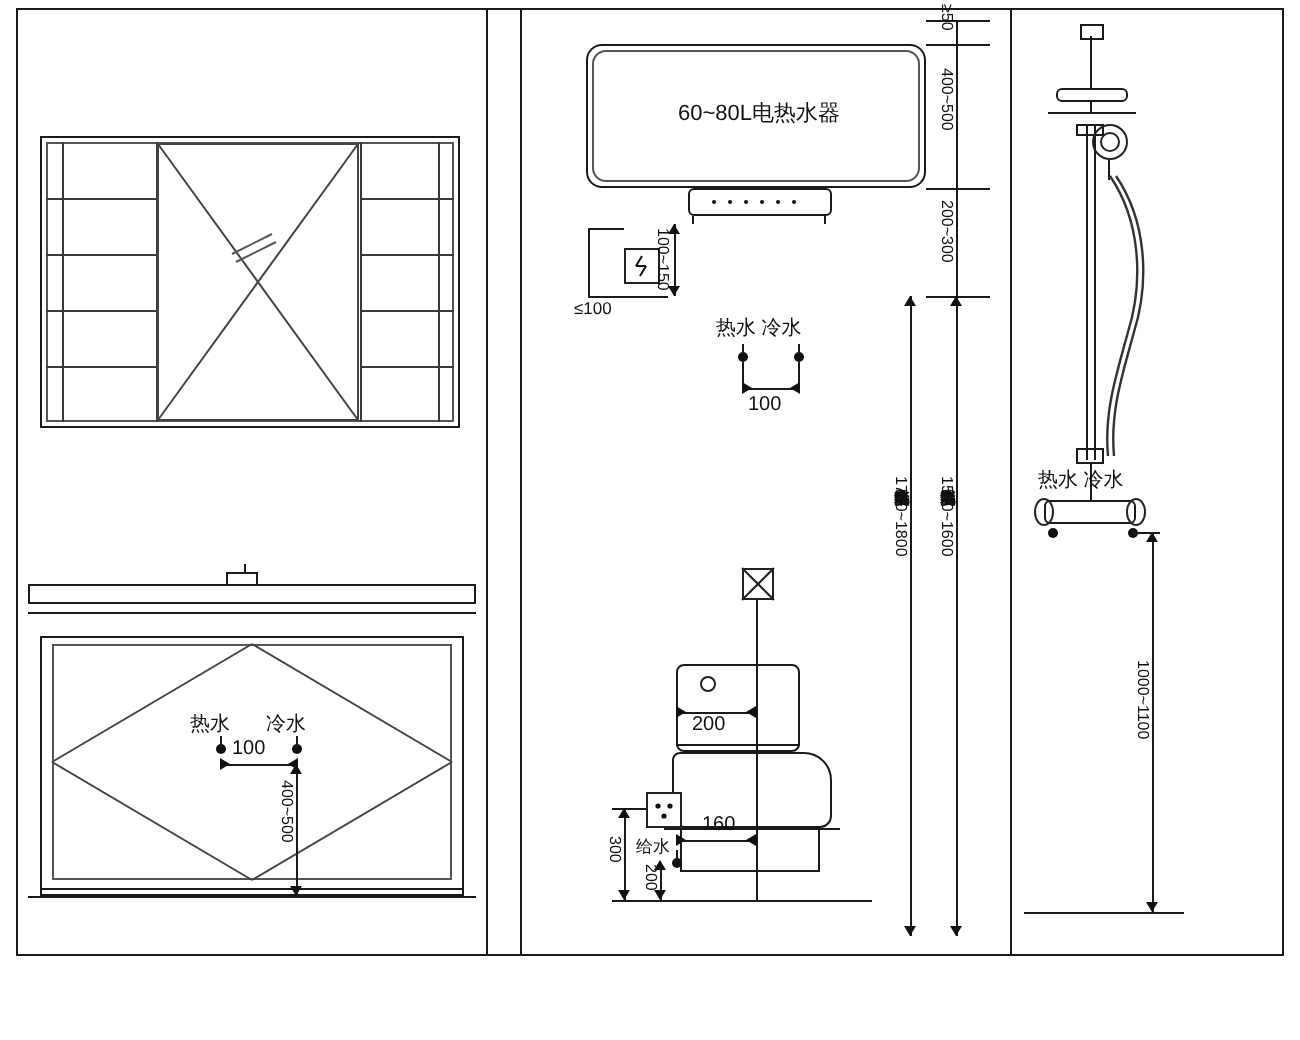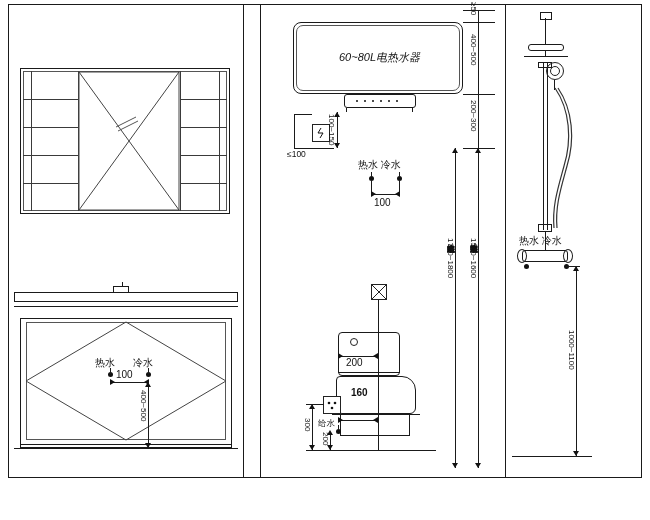--- a/index.html
+++ b/index.html
@@ -175,21 +175,21 @@
   <div class="tri-lf" style="left:144px; top:379px;"></div>
   <div class="lbl" style="left:116px; top:370px;">100</div>
 
   <div class="ln v1" style="left:148px; top:382px; height:66px;"></div>
   <div class="tri-up" style="left:145px; top:382px;"></div>
   <div class="tri-dn" style="left:145px; top:443px;"></div>
   <div class="vlbl vlbl-sm" style="left:139px; top:390px;">400~500</div>
 
   <div class="box" style="left:293px; top:22px; width:170px; height:72px; border-radius:8px;"></div>
   <div class="box-thin" style="left:296px; top:25px; width:164px; height:66px; border-radius:7px;"></div>
-  <div class="lbl" style="left:339px; top:52px; font-size:11px;font-style:italic;">60~80L电热水器</div>
+  <div class="lbl" style="left:339px; top:52px; font-size:11px;">60~80L电热水器</div>
 
   <div class="box" style="left:344px; top:94px; width:72px; height:14px; border-radius:3px;"></div>
   <div class="dot" style="left:356px; top:100px; width:2px; height:2px;"></div>
   <div class="dot" style="left:364px; top:100px; width:2px; height:2px;"></div>
   <div class="dot" style="left:372px; top:100px; width:2px; height:2px;"></div>
   <div class="dot" style="left:380px; top:100px; width:2px; height:2px;"></div>
   <div class="dot" style="left:388px; top:100px; width:2px; height:2px;"></div>
   <div class="dot" style="left:396px; top:100px; width:2px; height:2px;"></div>
   <div class="ln v1" style="left:346px; top:108px; height:4px;"></div>
   <div class="ln v1" style="left:412px; top:108px; height:4px;"></div>
@@ -281,21 +281,21 @@
     </svg>
   </div>
 
   <div class="dot" style="left:336px; top:429px;"></div>
   <div class="ln v1" style="left:338px; top:425px; height:5px;"></div>
   <div class="lbl lbl-sm" style="left:318px; top:419px;">给水</div>
 
   <div class="ln h1" style="left:338px; top:420px; width:40px;"></div>
   <div class="tri-rt" style="left:338px; top:417px;"></div>
   <div class="tri-lf" style="left:373px; top:417px;"></div>
-  <div class="lbl" style="left:351px; top:388px;font-weight:bold;">160</div>
+  <div class="lbl" style="left:351px; top:408px;">160</div>
 
   <div class="ln v1" style="left:312px; top:404px; height:46px;"></div>
   <div class="tri-up" style="left:309px; top:404px;"></div>
   <div class="tri-dn" style="left:309px; top:445px;"></div>
   <div class="vlbl vlbl-sm" style="left:303px; top:418px;">300</div>
   <div class="ln h1" style="left:306px; top:404px; width:18px;"></div>
 
   <div class="ln v1" style="left:330px; top:432px; height:18px;"></div>
   <div class="tri-up" style="left:327px; top:430px;"></div>
   <div class="tri-dn" style="left:327px; top:445px;"></div>

